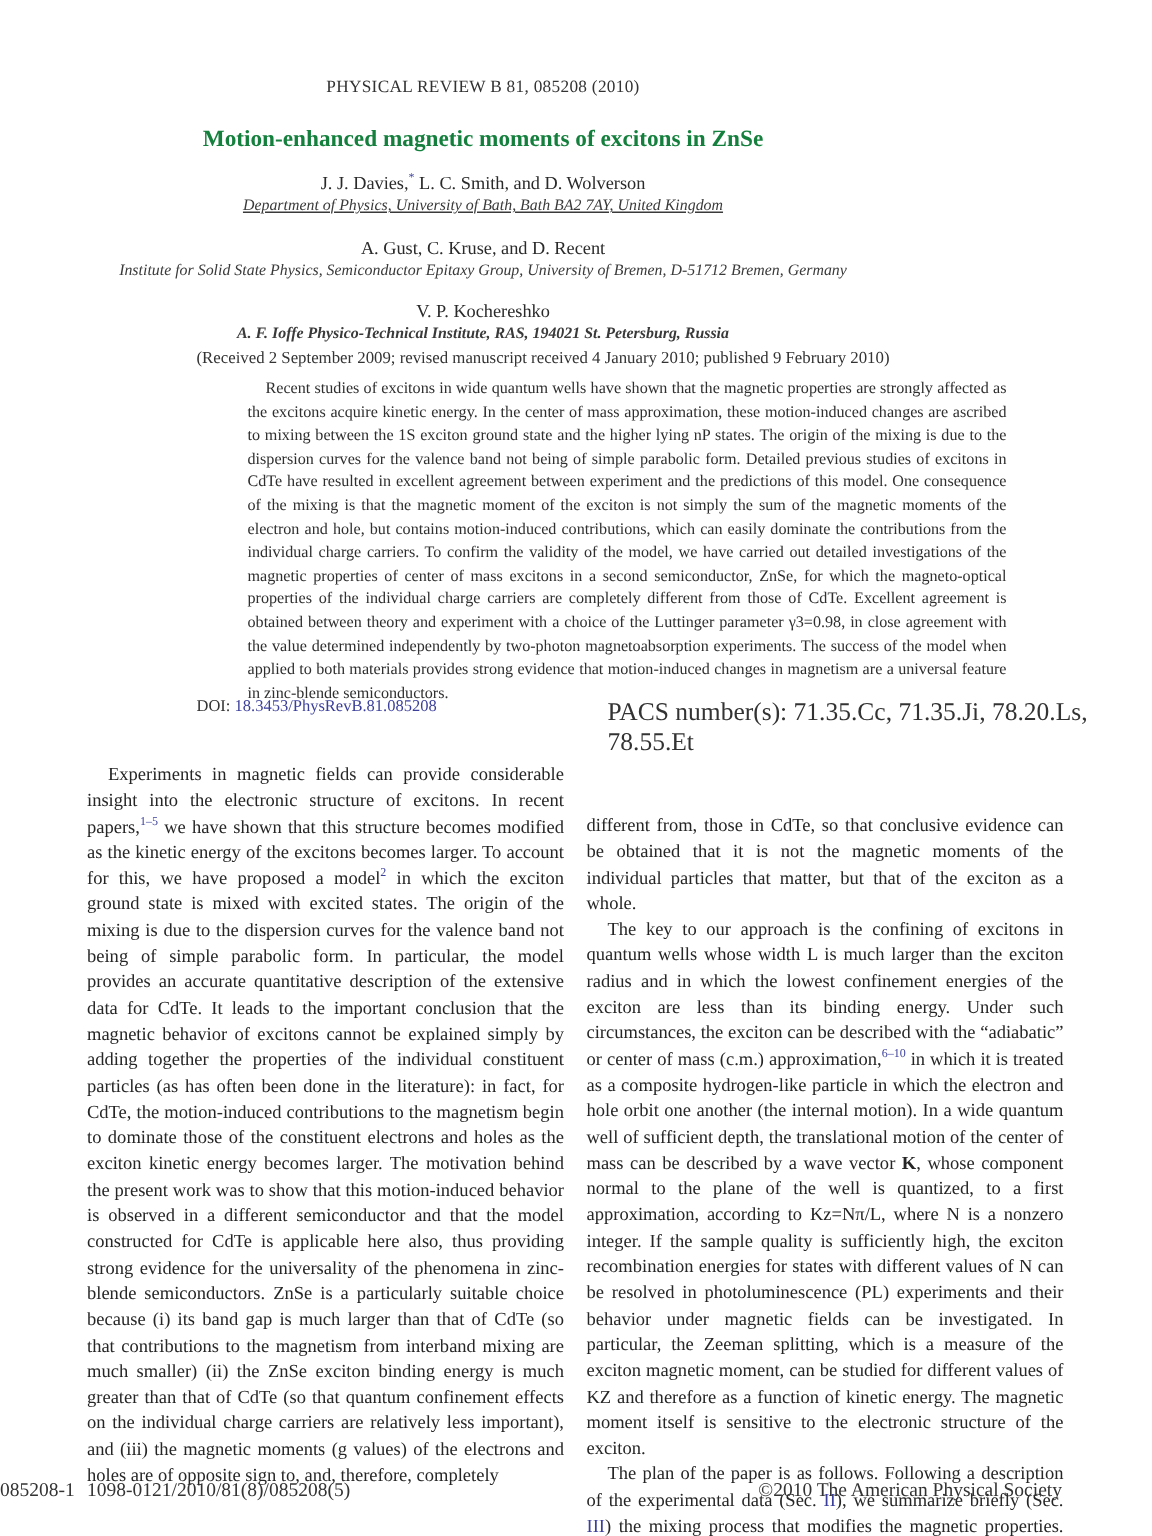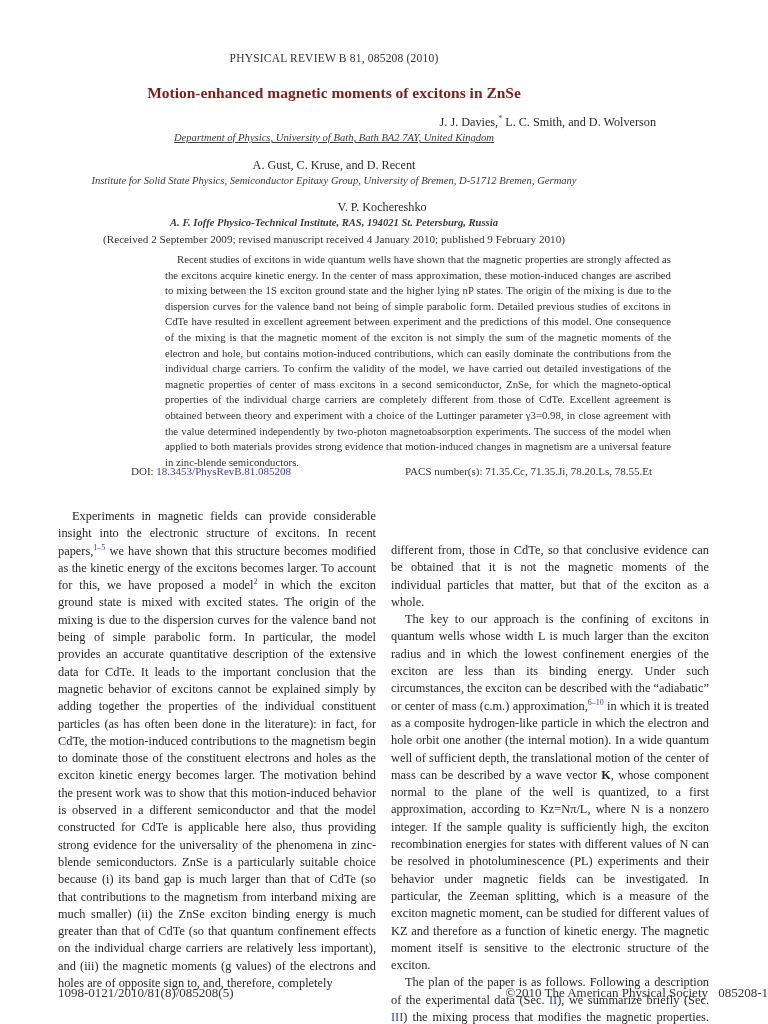--- a/index.html
+++ b/index.html
@@ -1,59 +1,59 @@
 <!DOCTYPE html>
 <html><head>
 <meta charset="utf-8">
 <style>
   html, body { margin: 0; padding: 0; background: #ffffff; }
   body { width: 768px; height: 1024px; position: relative; overflow: hidden;
          font-family: "Liberation Serif", "DejaVu Serif", serif; color: #1e1e1e; }
   .abs { position: absolute; }
-  .center { text-align: center; left: 12px; width: 644px; }
+  .center { text-align: center; left: 0; width: 644px; }
   .journal { top: 52px; font-size: 11.5px; letter-spacing: 0.2px; color: #333; }
-  .title { top: 84px; font-size: 15.5px; font-weight: bold; color: #7f1d1d; }
+  .title { top: 84px; font-size: 15.5px; font-weight: bold; color: #15803d; }
   .authors { font-size: 12.2px; color: #2a2a2a; }
   .affil { font-size: 10.6px; font-style: italic; color: #3a3a3a; }
   .received { font-size: 11.2px; color: #333; }
   .link { color: #3b3f9a; }
   .abstract { left: 131px; width: 506px; top: 252px; font-size: 10.75px; line-height: 15.6px;
               text-align: justify; color: #2f2f2f; text-indent: 12px; margin-left: 34px; }
   .doi { left: 131px; top: 465px; font-size: 11px; color: #333; }
-  .pacs { left: 405px; top: 465px; font-size: 11px; color: #333; }
+  .pacs { left: 405px; top: 465px; font-size: 17px; color: #333; }
   .col { top: 508px; width: 318px; font-size: 12.35px; line-height: 17.3px; text-align: justify; color: #262626; }
   .col-left { left: 58px; }
   .col-right { left: 391px; top: 502px; margin-top: 40px; }
   .col p { margin: 0; text-indent: 14px; }
   .col p.noindent { text-indent: 0; }
   .sec-head { text-align: center; font-weight: bold; font-size: 11.6px; margin-bottom: 4px; letter-spacing: 0.2px; }
   sup { font-size: 8px; line-height: 0; }
   .footer { top: 985px; font-size: 13px; color: #333; }
   .footer-left { left: 58px; }
-  .footer-mid { left: 0; width: 768px; text-align: right; }
+  .footer-mid { left: 0; width: 768px; text-align: left; }
   .footer-right { right: 60px; text-align: center; }
 </style>
 </head>
 <body>
 
 <div class="abs center journal">PHYSICAL REVIEW B 81, 085208 (2010)</div>
 <div class="abs center title">Motion-enhanced magnetic moments of excitons in ZnSe</div>
 
-<div class="abs center authors" style="top:115px;text-align:right;">
+<div class="abs center authors" style="top:115px;">
   <span>J. J. Davies,</span><sup class="link">*</sup><span> L. C. Smith, and D. Wolverson</span>
 </div>
 <div class="abs center affil" style="top:132px;text-decoration:underline;">Department of Physics, University of Bath, Bath BA2 7AY, United Kingdom</div>
 
 <div class="abs center authors" style="top:158px;">A. Gust, C. Kruse, and D. Recent</div>
 <div class="abs center affil" style="top:175px;">Institute for Solid State Physics, Semiconductor Epitaxy Group, University of Bremen, D-51712 Bremen, Germany</div>
 
-<div class="abs center authors" style="top:200px;padding-left:48px;">V. P. Kochereshko</div>
+<div class="abs center authors" style="top:200px;">V. P. Kochereshko</div>
 <div class="abs center affil" style="top:217px;font-weight:bold;">A. F. Ioffe Physico-Technical Institute, RAS, 194021 St. Petersburg, Russia</div>
 
-<div class="abs center received" style="top:233px;">(Received 2 September 2009; revised manuscript received 4 January 2010; published 9 February 2010)</div>
+<div class="abs center received" style="top:233px;padding-left:40px;">(Received 2 September 2009; revised manuscript received 4 January 2010; published 9 February 2010)</div>
 
 <div class="abs abstract">Recent studies of excitons in wide quantum wells have shown that the magnetic properties are strongly affected as the excitons acquire kinetic energy. In the center of mass approximation, these motion-induced changes are ascribed to mixing between the 1S exciton ground state and the higher lying nP states. The origin of the mixing is due to the dispersion curves for the valence band not being of simple parabolic form. Detailed previous studies of excitons in CdTe have resulted in excellent agreement between experiment and the predictions of this model. One consequence of the mixing is that the magnetic moment of the exciton is not simply the sum of the magnetic moments of the electron and hole, but contains motion-induced contributions, which can easily dominate the contributions from the individual charge carriers. To confirm the validity of the model, we have carried out detailed investigations of the magnetic properties of center of mass excitons in a second semiconductor, ZnSe, for which the magneto-optical properties of the individual charge carriers are completely different from those of CdTe. Excellent agreement is obtained between theory and experiment with a choice of the Luttinger parameter γ3=0.98, in close agreement with the value determined independently by two-photon magnetoabsorption experiments. The success of the model when applied to both materials provides strong evidence that motion-induced changes in magnetism are a universal feature in zinc-blende semiconductors.</div>
 
 <div class="abs doi">
   <span>DOI: </span><span class="link">18.3453/PhysRevB.81.085208</span>
 </div>
 <div class="abs pacs">PACS number(s): 71.35.Cc, 71.35.Ji, 78.20.Ls, 78.55.Et</div>
 
 <div class="abs col col-left">
   <p>

